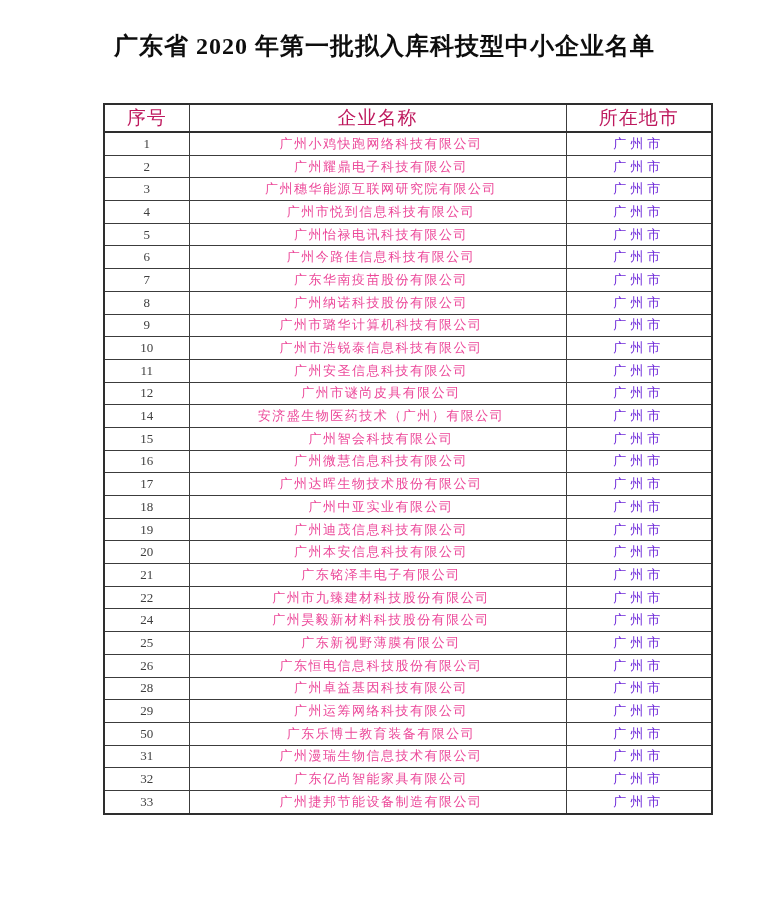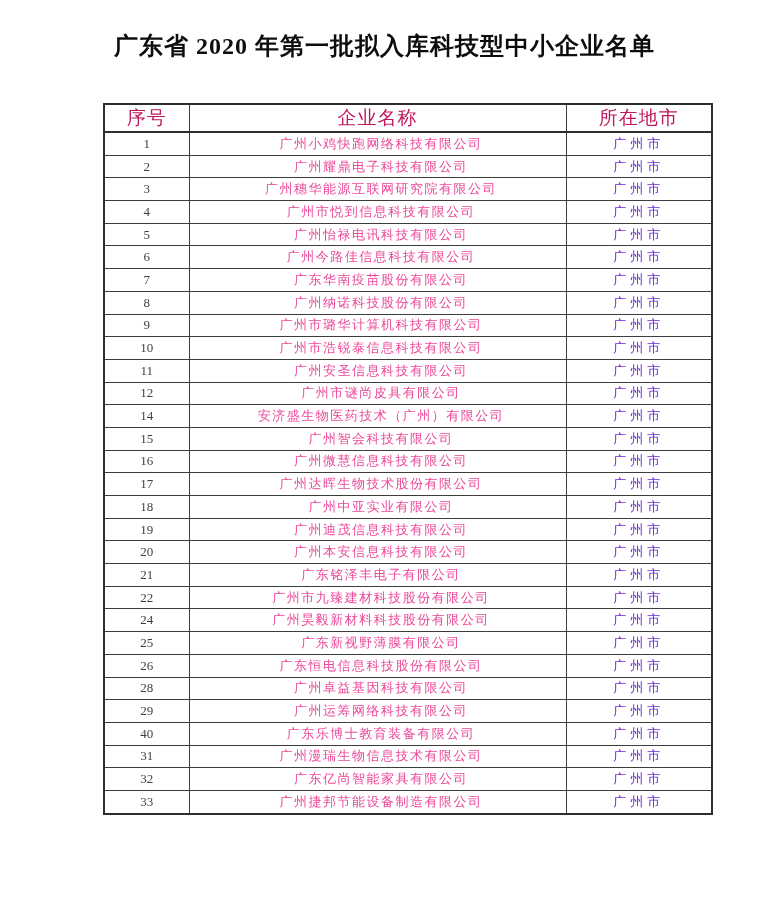--- a/index.html
+++ b/index.html
@@ -252,21 +252,21 @@
     <td class="cell-city">广州市</td>
   </tr>
 
   <tr>
     <td class="cell-no">29</td>
     <td class="cell-name">广州运筹网络科技有限公司</td>
     <td class="cell-city">广州市</td>
   </tr>
 
   <tr>
-    <td class="cell-no">40</td>
+    <td class="cell-no">50</td>
     <td class="cell-name">广东乐博士教育装备有限公司</td>
     <td class="cell-city">广州市</td>
   </tr>
 
   <tr>
     <td class="cell-no">31</td>
     <td class="cell-name">广州漫瑞生物信息技术有限公司</td>
     <td class="cell-city">广州市</td>
   </tr>
 

